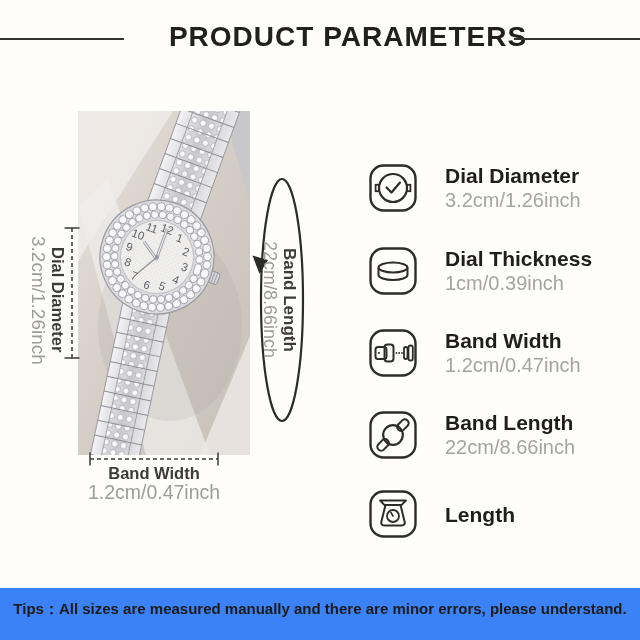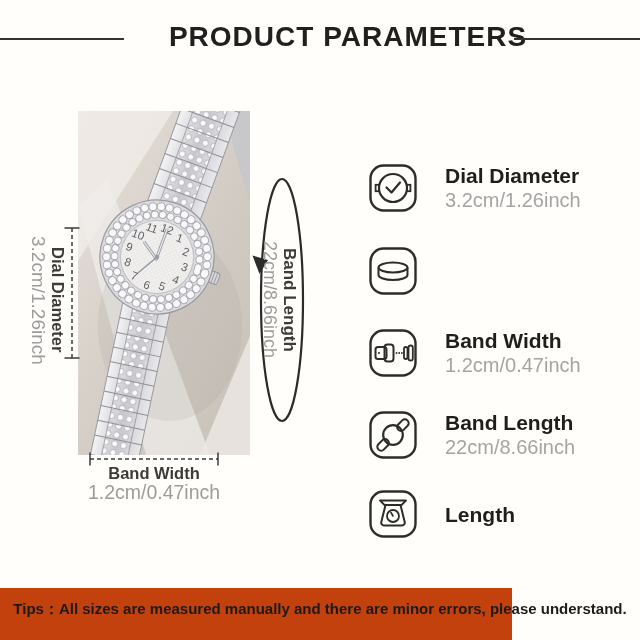--- a/index.html
+++ b/index.html
@@ -33,21 +33,21 @@
       font-size:19.5px;color:#9c9c9c;}
 
   
   .param-row{position:absolute;left:368px;display:flex;align-items:center;}
   .param-icon{width:50px;height:50px;flex:0 0 50px;}
   .param-text{margin-left:27px;display:flex;flex-direction:column;justify-content:center;}
   .param-label{font-size:21px;font-weight:700;color:#1e1e1c;line-height:25px;white-space:nowrap;}
   .param-value{font-size:20px;color:#a4a4a4;line-height:25px;white-space:nowrap;}
 
   
-  .tips-bar{position:absolute;left:0;top:588px;width:512px;height:52px;background:#c2410c;}
+  .tips-bar{position:absolute;left:0;top:588px;width:640px;height:52px;background:#3b82f6;}
   .tips-text{position:absolute;left:0;top:12px;width:640px;text-align:center;
       font-size:15px;font-weight:700;color:#1b1b19;white-space:nowrap;}
 </style>
 </head>
 <body>
 
 <div class="stage">
 
   <div class="title-rule left"></div>
   <div class="page-title">PRODUCT PARAMETERS</div>
@@ -199,20 +199,22 @@
 
   <div class="param-row" style="top:246px">
     <div class="param-icon">
       <svg width="50" height="50" viewBox="0 0 50 50" fill="none" stroke="#2c2c2a">
         <rect x="2.5" y="2.5" width="45" height="45" rx="13" stroke-width="2.4"></rect>
         <ellipse cx="25" cy="21.5" rx="14.5" ry="5" stroke-width="2"></ellipse>
         <path d="M10.5,21.5 v7.5 a14.5,5 0 0 0 29,0 v-7.5" stroke-width="2"></path>
       </svg>
     </div>
     <div class="param-text">
+      <div class="param-label">Dial Thickness</div>
+      <div class="param-value">1cm/0.39inch</div>
     </div>
   </div>
 
   <div class="param-row" style="top:328px">
     <div class="param-icon">
       <svg width="50" height="50" viewBox="0 0 50 50" fill="none" stroke="#2c2c2a">
         <rect x="2.5" y="2.5" width="45" height="45" rx="13" stroke-width="2.4"></rect>
         <rect x="7.5" y="19" width="11" height="12" rx="2.5" stroke-width="2"></rect>
         <circle cx="11" cy="25" r="1" fill="#2c2c2a" stroke="none"></circle>
         <rect x="16.5" y="16.5" width="9" height="17" rx="3" stroke-width="2"></rect>

